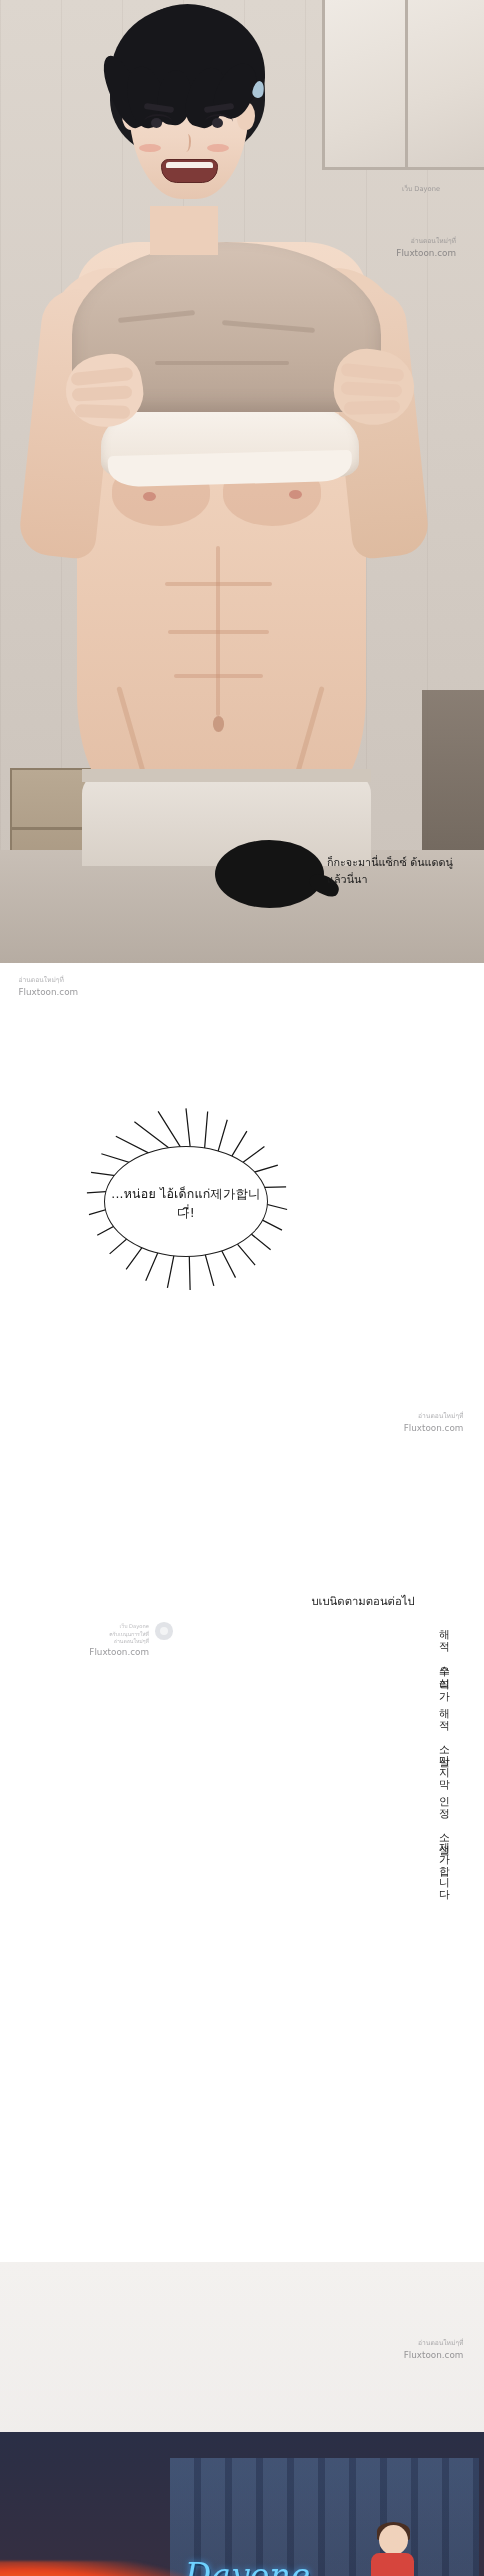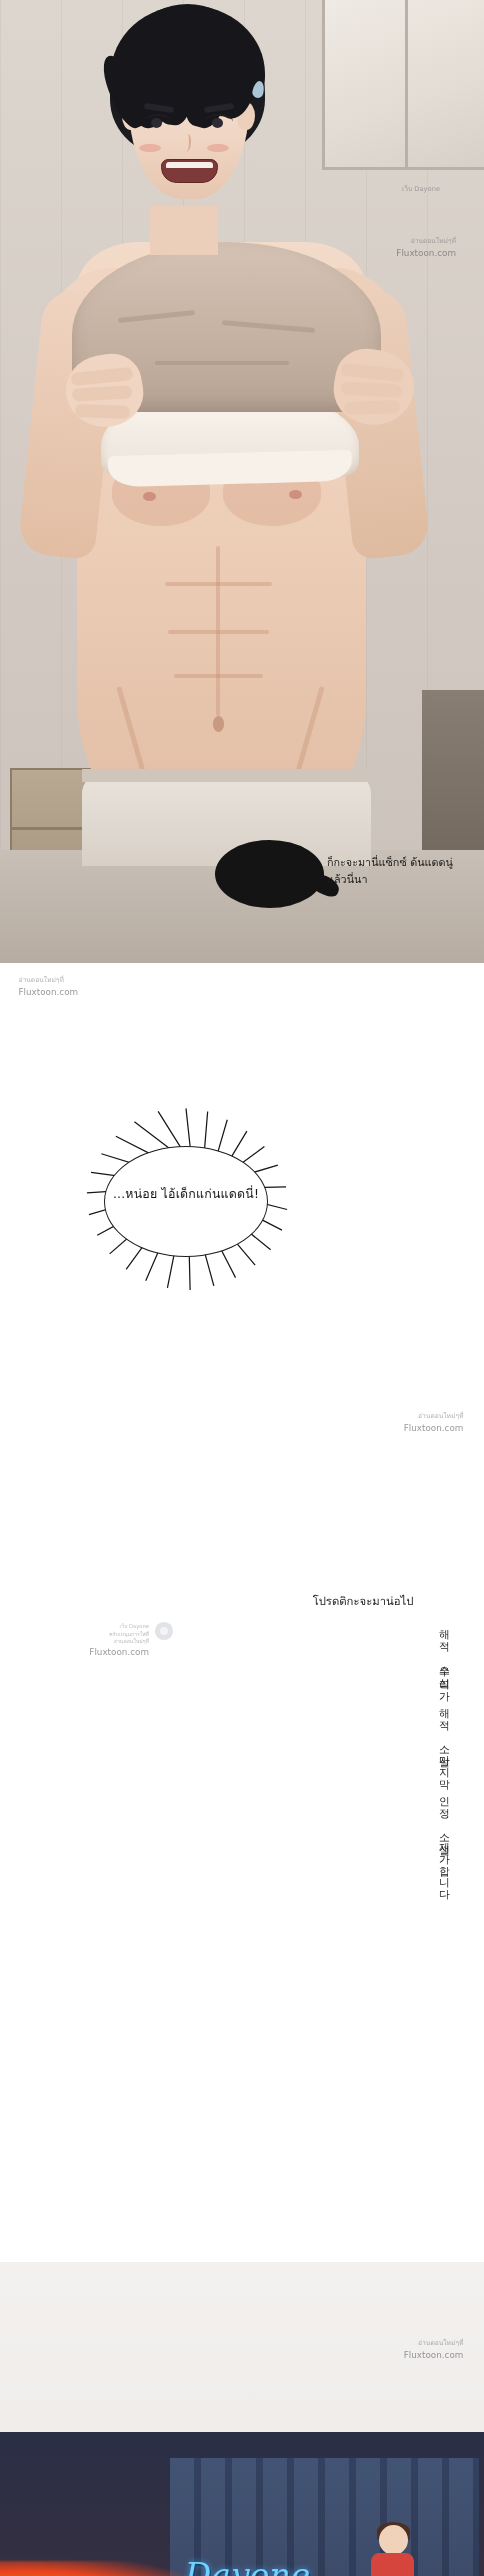--- a/index.html
+++ b/index.html
@@ -442,31 +442,31 @@
   </div>
 
   <div class="panel2">
     <div class="burst-wrap">
       <svg class="burst" viewBox="0 0 500 430" xmlns="http://www.w3.org/2000/svg">
         <g stroke="#161616" stroke-width="2.4" fill="none">
           <path d="M250 22 L258 96 M292 28 L286 100 M330 44 L312 106 M368 66 L338 116 M402 96 L356 130 M428 132 L368 150 M444 174 L374 176 M446 218 L374 200 M436 258 L366 222 M414 296 L350 244 M384 326 L330 262 M346 350 L308 276 M304 366 L282 286 M258 374 L256 292 M214 370 L230 290 M172 356 L204 282 M134 334 L182 268 M102 304 L164 250 M78 268 L152 228 M62 228 L144 204 M58 186 L146 180 M66 146 L156 158 M86 110 L176 138 M114 76 L200 120 M150 48 L224 104 M196 28 L240 98"></path>
         </g>
       </svg>
       <div class="burst-bubble"></div>
-      <div class="burst-text">...หน่อย ไอ้เด็กแก่นแดดนี่!</div>
+      <div class="burst-text">...หน่อย ไอ้เด็กแก่제가합니다ี่!</div>
     </div>
 
     <div class="wm" style="right: 20.6px; top: 392px;">
       <div>อ่านตอนใหม่ๆที่</div>
       <div class="wm-big">Fluxtoon.com</div>
     </div>
   </div>
 
   <div class="panel3">
-    <div class="next-ep">โปรดติกะจะมาน่อไป</div>
+    <div class="next-ep">บเบนิดตามตอนต่อไป</div>
 
     <div class="vert-col" style="right: 31px;">해적 소설</div>
     <div class="vert-col" style="right: 31px; top: 144px;">우리가</div>
     <div class="vert-col" style="right: 31px; top: 185px;">해적 소설</div>
     <div class="vert-col" style="right: 31px; top: 232px;">마지막</div>
     <div class="vert-col" style="right: 31px; top: 273px;">인정 소설</div>
     <div class="vert-col" style="right: 31px; top: 319px;">제가합니다</div>
 
     <div class="wm-circle" style="left: 155px; top: 107px;"></div>
     <div class="wm" style="left: 31px; top: 108px; width: 118px; text-align:right;">

